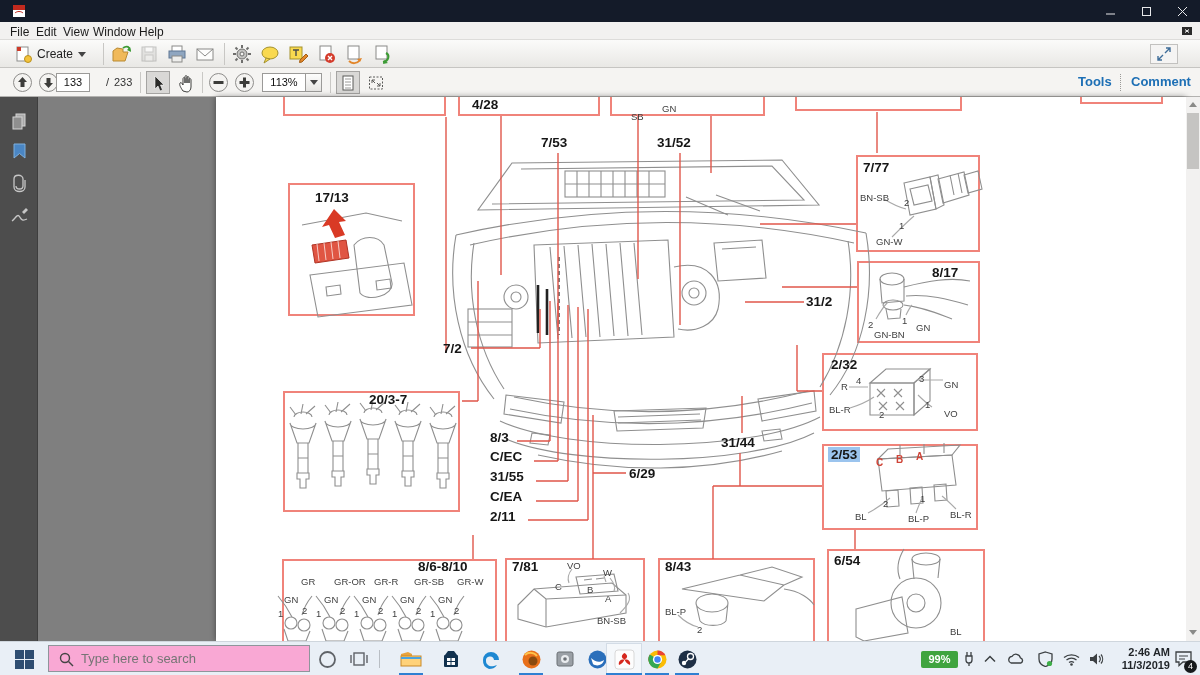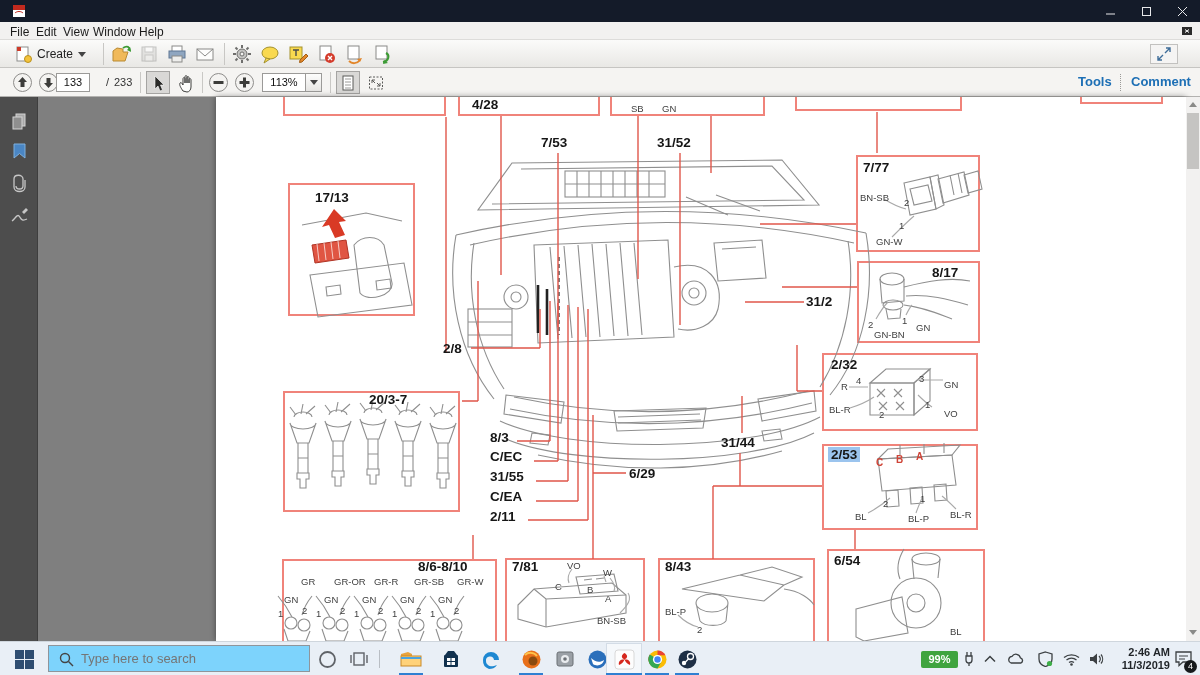--- a/index.html
+++ b/index.html
@@ -52,21 +52,21 @@
 
   
   .dlabel { position:absolute; white-space:nowrap; }
   .dlabel.big { font-size:13.5px; font-weight:bold; color:#161616; }
   .dlabel.small { font-size:9.5px; color:#3e3e3e; }
   .dlabel.red { font-size:10px; font-weight:bold; color:#cf4437; }
   .dlabel.hl { background:rgba(55,138,221,.5); padding:0 3px; }
 
   
   .taskbar { position:absolute; left:0; top:641px; width:1200px; height:34px; background:#e9eff6; border-top:1px solid #cfd6dd; }
-  .searchbox { position:absolute; left:48px; top:3px; width:262px; height:27px; background:#7dd3fc; border:1px solid #8f959b; }
+  .searchbox { position:absolute; left:48px; top:3px; width:262px; height:27px; background:#f9a8d4; border:1px solid #8f959b; }
   .searchbox input { position:absolute; left:32px; top:3px; width:220px; height:19px; border:none; outline:none; font-size:13px; color:#5a5e63; font-family:"Liberation Sans",sans-serif; background:transparent; }
   .tbicon { position:absolute; top:5px; width:24px; height:24px; display:flex; align-items:center; justify-content:center; }
   .underline { position:absolute; top:31px; height:2px; background:#2f80d2; }
   .activeapp { position:absolute; left:606px; top:1px; width:36px; height:31px; background:rgba(255,255,255,.55); border:1px solid #d3dce6; }
   .battery { position:absolute; left:921px; top:9px; width:37px; height:17px; background:#3fa43f; border-radius:2px; color:#fff; font-size:11px; font-weight:bold; text-align:center; line-height:17px; }
   .clock { position:absolute; left:1104px; top:4px; width:66px; font-size:11px; color:#1f2327; text-align:right; line-height:13px;font-weight:bold; }
   .trayicon { position:absolute; top:8px; width:18px; height:18px; display:flex; align-items:center; justify-content:center; }
   .badge { position:absolute; left:1184px; top:18px; width:13px; height:13px; background:#16191c; border-radius:50%; color:#fff; font-size:9px; text-align:center; line-height:13px; }
 </style>
 </head>
@@ -479,33 +479,33 @@
         <span class="dlabel big" style="left: 256px; top: 0px;">4/28</span>
         <span class="dlabel big" style="left: 325px; top: 38px;">7/53</span>
         <span class="dlabel big" style="left: 441px; top: 38px;">31/52</span>
         <span class="dlabel big" style="left: 99px; top: 93px;">17/13</span>
         <span class="dlabel big" style="left: 647px; top: 63px;">7/77</span>
         <span class="dlabel big" style="left: 716px; top: 168px;">8/17</span>
         <span class="dlabel big" style="left: 615px; top: 260px;">2/32</span>
         <span class="dlabel big hl" style="left: 612px; top: 350px;">2/53</span>
         <span class="dlabel big" style="left: 590px; top: 197px;">31/2</span>
         <span class="dlabel big" style="left: 153px; top: 295px;">20/3-7</span>
-        <span class="dlabel big" style="left: 227px; top: 244px;">2/8</span>
+        <span class="dlabel big" style="left: 227px; top: 244px;">7/2</span>
         <span class="dlabel big" style="left: 274px; top: 333px;">8/3</span>
         <span class="dlabel big" style="left: 274px; top: 352px;">C/EC</span>
         <span class="dlabel big" style="left: 274px; top: 372px;">31/55</span>
         <span class="dlabel big" style="left: 274px; top: 392px;">C/EA</span>
         <span class="dlabel big" style="left: 274px; top: 412px;">2/11</span>
         <span class="dlabel big" style="left: 413px; top: 369px; text-align: center;">6/29</span>
         <span class="dlabel big" style="left: 505px; top: 338px;">31/44</span>
         <span class="dlabel big" style="left: 202px; top: 462px;">8/6-8/10</span>
         <span class="dlabel big" style="left: 296px; top: 462px; text-align: right;">7/81</span>
         <span class="dlabel big" style="left: 449px; top: 462px;">8/43</span>
         <span class="dlabel big" style="left: 618px; top: 456px;">6/54</span>
-        <span class="dlabel small" style="left: 415px; top: 6px;">SB</span>
+        <span class="dlabel small" style="left: 415px; top: 14px;">SB</span>
         <span class="dlabel small" style="left: 446px; top: 6px;">GN</span>
         <span class="dlabel small" style="left: 644px; top: 95px;">BN-SB</span>
         <span class="dlabel small" style="left: 688px; top: 100px;">2</span>
         <span class="dlabel small" style="left: 683px; top: 123px;">1</span>
         <span class="dlabel small" style="left: 660px; top: 139px;">GN-W</span>
         <span class="dlabel small" style="left: 652px; top: 222px;">2</span>
         <span class="dlabel small" style="left: 658px; top: 232px;">GN-BN</span>
         <span class="dlabel small" style="left: 686px; top: 218px;">1</span>
         <span class="dlabel small" style="left: 700px; top: 225px;">GN</span>
         <span class="dlabel small" style="left: 625px; top: 284px;">R</span>

